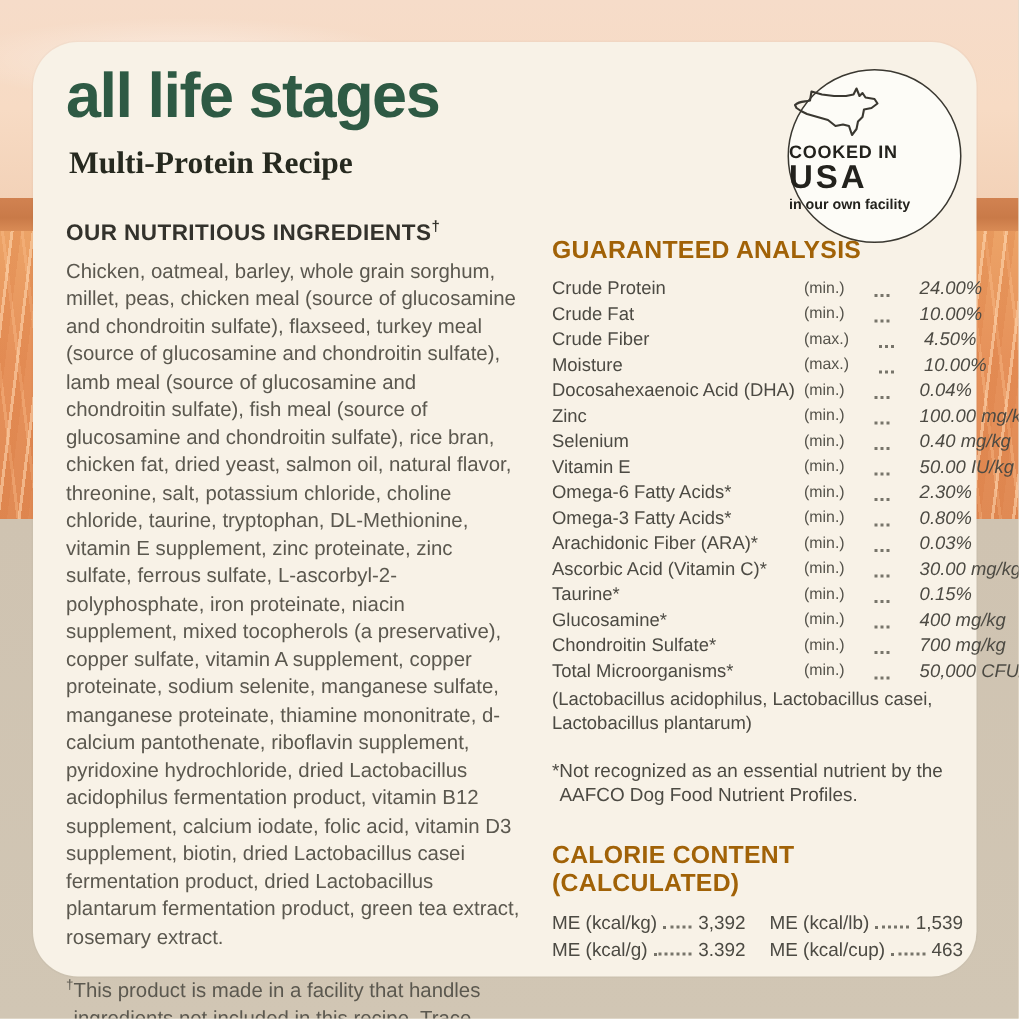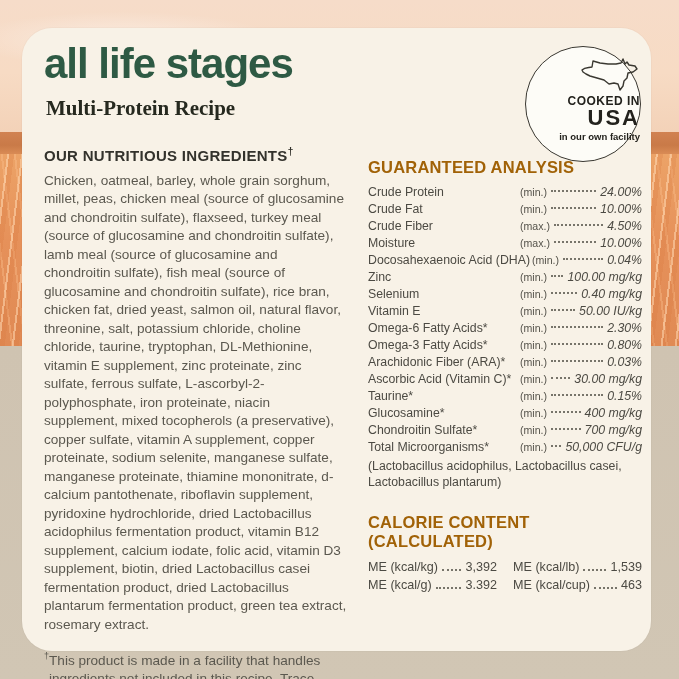--- a/index.html
+++ b/index.html
@@ -52,21 +52,21 @@
   .subtitle {
     position:absolute; left:24px; top:68px;
     font-family:"Liberation Serif", serif;
     font-size:21px; font-weight:700; color:#26291f;
   }
 
   
   .badge {
     position:absolute; left:503px; top:18px; width:116px; height:116px;
     background:#fdfcf7; border:1.5px solid #3a3831; border-radius:50%;
-    display:flex; flex-direction:column; align-items:flex-end;
+    display:flex; flex-direction:column; align-items:flex-start;
     color:#23221d;
   }
   .badge svg { margin-top:10px; }
   .badge-line1 { font-size:12px; font-weight:600; letter-spacing:.5px; margin-top:1px; }
   .badge-line2 { font-size:22px; font-weight:700; letter-spacing:2px; line-height:.95; }
   .badge-line3 { font-size:9.5px; font-weight:700; margin-top:2px; }
 
   
   .left-col { position:absolute; left:22px; top:118px; width:303px; color:#5b584f; }
   .left-col h2 {
@@ -75,21 +75,21 @@
   .left-col h2 sup { font-size:10px; }
   .body-text { font-size:13.6px; line-height:1.36; }
   .facility-note { margin-top:16px; padding-left:5px; text-indent:-5px; }
   .facility-note sup { font-size:9px; }
 
   
   .right-col { position:absolute; left:346px; top:130px; width:274px; color:#4c4a43; }
   .right-col h2 {
     font-size:16.5px; font-weight:700; letter-spacing:.2px; color:#a16207; margin-bottom:7px;
   }
-  .ga-row { display:flex; align-items:center; font-size:12.3px; line-height:17px; white-space:nowrap; }
+  .ga-row { display:flex; align-items:flex-end; font-size:12.3px; line-height:17px; white-space:nowrap;gap:16px; }
   .ga-name { min-width:150px; }
   .ga-qual { font-size:10.6px; color:#55534b; margin-left:2px; }
   .leader { flex:1; border-bottom:2px dotted #77746a; margin:0 4px 3px 4px; min-width:10px; }
   .ga-value { text-align:right;font-style:italic; }
   .ga-microlist { font-size:12.3px; line-height:1.3; margin-top:3px; }
   .ga-footnote { font-size:12.6px; line-height:1.3; margin-top:15px; padding-left:5px; text-indent:-5px; }
   .cal-heading { margin-top:22px; }
   .cal-grid { display:flex; gap:16px; margin-top:6px; }
   .cal-col { flex:1; }
   .cal-row { display:flex; align-items:baseline; font-size:12.6px; line-height:18px; white-space:nowrap; }
@@ -237,20 +237,21 @@
   <div class="ga-row">
     <span class="ga-name">Total Microorganisms*</span>
     <span class="ga-qual">(min.)</span>
     <span class="leader"></span>
     <span class="ga-value">50,000 CFU/g</span>
   </div>
 </div>
 
     <p class="ga-microlist">(Lactobacillus acidophilus, Lactobacillus casei, Lactobacillus plantarum)</p>
 
+    <p class="ga-footnote"><span>*</span><span>Not recognized as an essential nutrient by the AAFCO Dog Food Nutrient Profiles.</span></p>
 
     <h2 class="cal-heading">CALORIE CONTENT (CALCULATED)</h2>
     <div class="cal-grid">
       <div class="cal-col">
         <div class="cal-row">
           <span>ME (kcal/kg)</span>
           <span class="leader"></span>
           <span>3,392</span>
         </div>
         <div class="cal-row">

